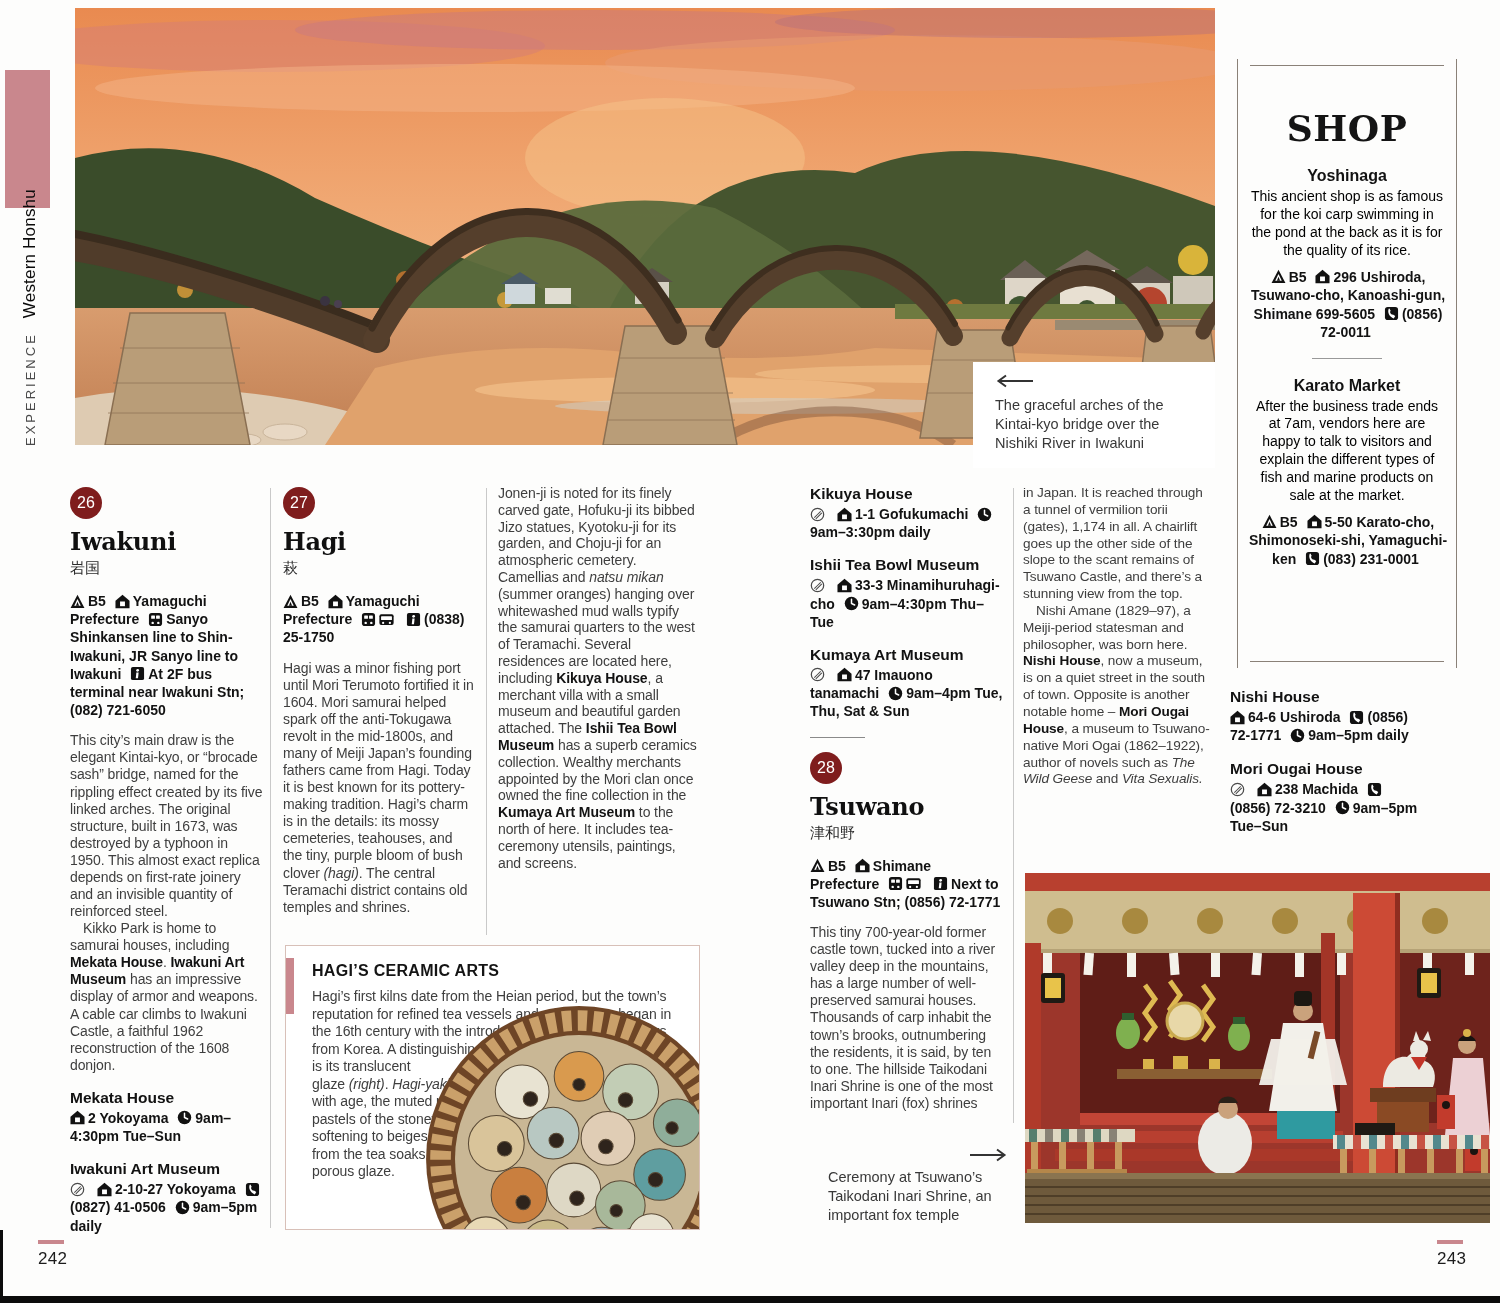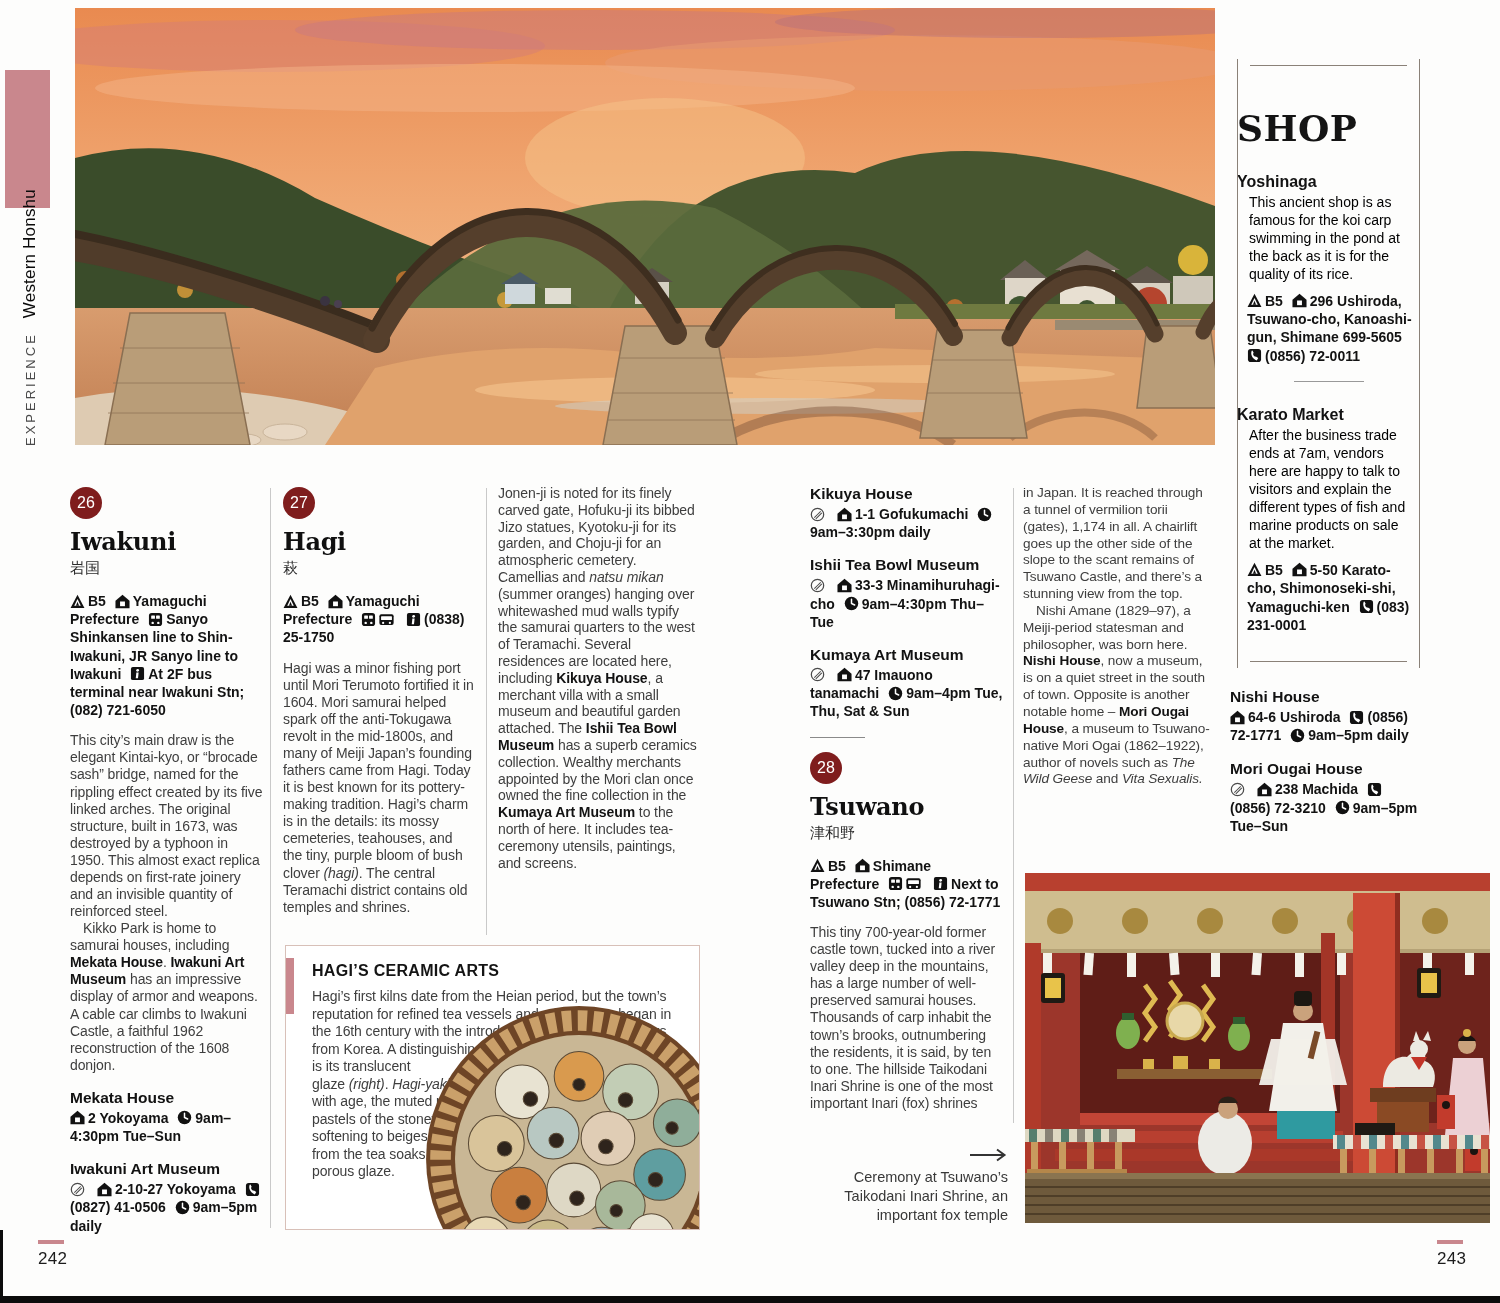--- a/index.html
+++ b/index.html
@@ -14,21 +14,21 @@
               white-space:nowrap;display:flex;align-items:baseline;gap:14px;}
   .vert-label .sec{font-size:13px;letter-spacing:3px;color:#4a4a4a;}
   .vert-label .reg{font-size:17px;color:#0a0a0a;letter-spacing:.2px;}
   
   .photo-top{position:absolute;left:75px;top:8px;width:1140px;height:437px;overflow:hidden;}
   .photo-bottom{position:absolute;left:1025px;top:873px;width:465px;height:350px;overflow:hidden;}
   .photo-top svg,.photo-bottom svg{display:block;width:100%;height:100%;}
   .caption-box{position:absolute;left:973px;top:362px;width:242px;height:106px;background:#ffffff;
                padding:12px 0 0 22px;box-sizing:border-box;}
   .caption-text{font-size:14.5px;line-height:1.32;color:#383838;margin-top:8px;width:195px;}
-  .caption-right{position:absolute;left:828px;top:1148px;width:180px;text-align:right;}
+  .caption-right{position:absolute;left:828px;top:1148px;width:180px;text-align:left;}
   .caption-right .caption-text{width:180px;margin-top:6px;}
   .cap-arrow{display:block;}
   .caption-right .cap-arrow{margin-left:auto;}
   
   .col{position:absolute;top:485px;}
   .col1{left:70px;width:196px;}
   .col2{left:283px;width:192px;}
   .col3{left:498px;width:202px;}
   .col4{left:810px;width:196px;}
   .col5{left:1023px;width:190px;}
@@ -56,27 +56,27 @@
   .ic{width:15px;height:15px;vertical-align:-2.5px;margin-right:3px;}
   
   .feature-box{position:absolute;left:285px;top:945px;width:415px;height:285px;background:#fff;
                border:1px solid #d8c0b8;box-sizing:border-box;overflow:hidden;}
   .feature-accent{position:absolute;left:-1px;top:12px;width:9px;height:56px;}
   .feature-title{font-weight:bold;font-size:16px;letter-spacing:.3px;color:#141414;margin:16px 0 8px 26px;}
   .feature-p1{font-size:14px;line-height:1.25;color:#3e3e3e;margin:0 22px 0 26px;}
   .feature-p2{font-size:14px;line-height:1.25;color:#3e3e3e;margin:0 0 0 26px;width:198px;}
   .bowl{position:absolute;right:-35px;bottom:-85px;width:310px;height:310px;}
   
-  .shop-box{position:absolute;left:1237px;top:65px;width:183px;height:597px;box-sizing:border-box;
-            text-align:left;}
+  .shop-box{position:absolute;left:1237px;top:65px;width:220px;height:597px;box-sizing:border-box;
+            text-align:center;}
   .shop-border-v{position:absolute;top:-6px;bottom:-6px;width:1px;background:#8a8178;}
   .shop-border-h{position:absolute;left:13px;right:13px;height:1px;background:#8a8178;}
   .shop-title{font-family:"DejaVu Serif",serif;font-weight:bold;font-size:36px;color:#141414;
               margin:42px 0 14px 0;letter-spacing:.5px;}
-  .shop-name{font-weight:bold;font-size:16px;color:#121212;margin:24px 0 3px 0;}
+  .shop-name{font-weight:bold;font-size:16px;color:#121212;margin:18px 0 3px 0;}
   .shop-desc{font-size:14px;line-height:1.28;color:#000000;margin:0 12px;}
   .shop-info{font-weight:bold;font-size:14px;line-height:1.32;color:#121212;margin:8px 8px 0 10px;}
   .shop-div{width:70px;height:1px;background:#999;margin:16px auto 6px auto;}
   
   .right-listings{position:absolute;left:1230px;top:688px;width:192px;}
   .right-listings .sub{margin-top:0;margin-bottom:16px;}
   
   .pagenum{position:absolute;font-size:17px;color:#1c1c1c;letter-spacing:.3px;}
   .pagenum .dash{display:block;width:26px;height:4px;margin-bottom:5px;}
   .pn-left{left:38px;top:1240px;}
@@ -233,20 +233,26 @@
         <path d="M638 320 C700 214 822 214 880 316" stroke="#3e2e1f" stroke-width="6"></path>
         <path d="M935 330 C975 250 1045 250 1080 326" stroke="#553f2c" stroke-width="17"></path>
         <path d="M933 320 C975 240 1047 240 1082 316" stroke="#3e2e1f" stroke-width="5"></path>
         <path d="M1128 324 C1150 270 1195 270 1215 324" stroke="#553f2c" stroke-width="15"></path>
       </g>
       <circle cx="250" cy="293" r="5" fill="#3a3340"></circle>
         <circle cx="263" cy="296" r="4" fill="#4a3f50"></circle>
     </svg>
   </div>
 
+  <div class="caption-box">
+    <svg class="cap-arrow" width="40" height="14" viewBox="0 0 40 14">
+      <path d="M38 7 H4 M11 1.5 L3.5 7 L11 12.5" stroke="#333" stroke-width="2" fill="none"></path>
+    </svg>
+    <div class="caption-text">The graceful arches of the Kintai-kyo bridge over the Nishiki River in Iwakuni</div>
+  </div>
 
   <div class="vrule vrule1"></div>
   <div class="vrule vrule2"></div>
   <div class="vrule vrule3"></div>
 
   <div class="col col1">
     <div class="badge">26</div>
     <div class="entry-title">Iwakuni</div>
     <div class="entry-jp">岩国</div>
     <div class="info">

